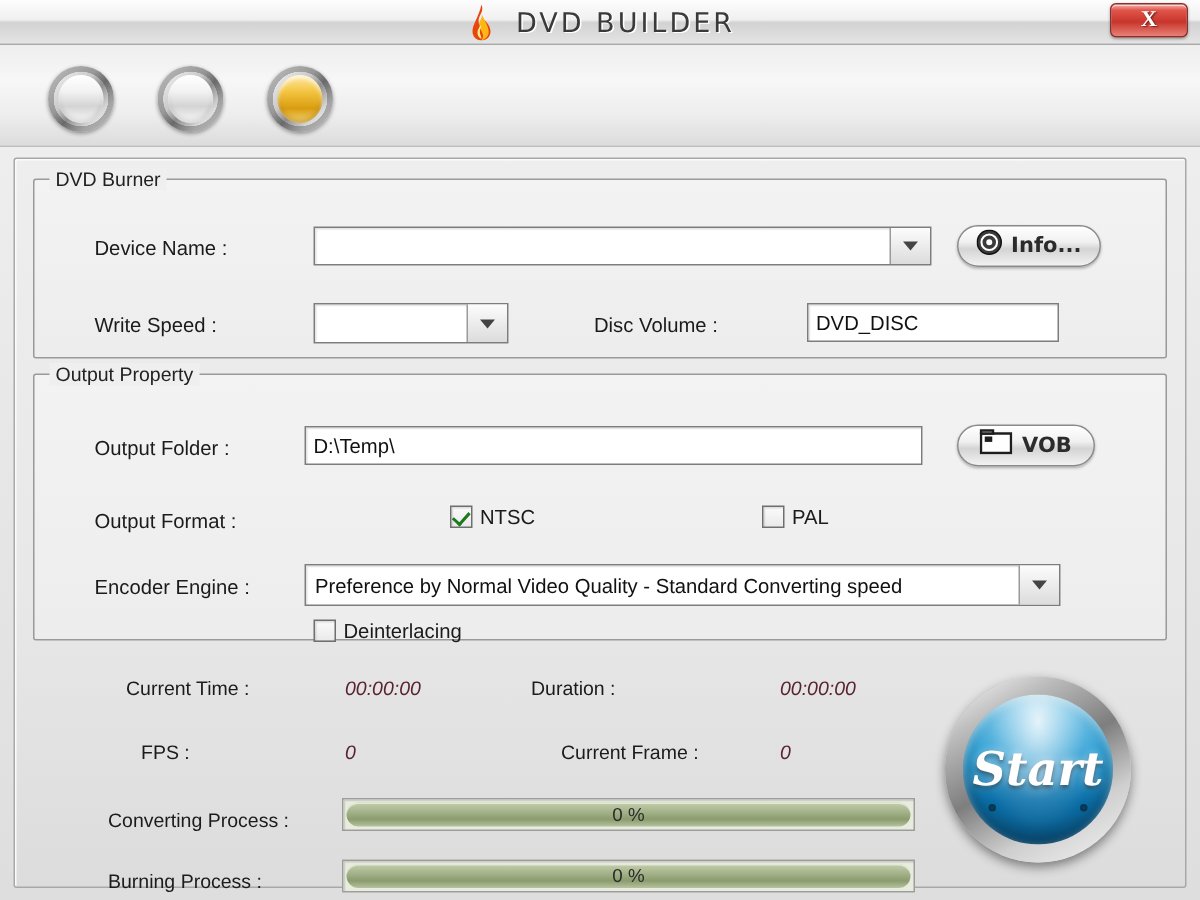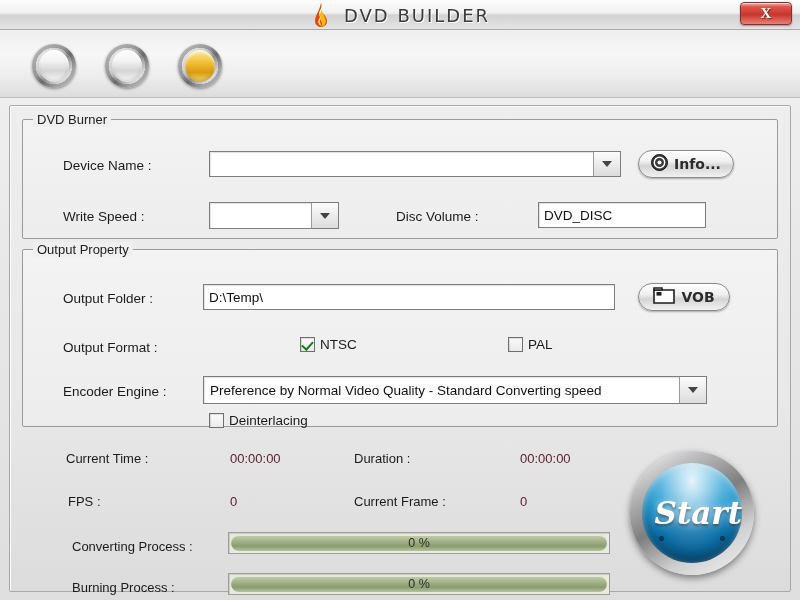--- a/index.html
+++ b/index.html
@@ -248,20 +248,21 @@
     position: absolute;
     font-size: 13px;
     color: #1b1b1b;
     white-space: nowrap;
   }
   .status-value {
     position: absolute;
     font-size: 13px;
     color: #5a2330;
     white-space: nowrap;
+    font-style: italic;
   }
 
   .progress-track {
     position: absolute;
     background: #e8ecdf;
     border: 1px solid #9d9d9d;
     box-shadow: inset 1px 1px 1px rgba(0,0,0,0.14);
     box-sizing: border-box;
     cursor: default;
   }
@@ -294,21 +295,21 @@
     display: flex; align-items: center; justify-content: center;
     box-sizing: border-box;
   }
   #start-button .start-face {
     width: 100px; height: 100px;
     border-radius: 50%;
     background:
       radial-gradient(ellipse at 50% 18%, rgba(255,255,255,0.85) 0%, rgba(255,255,255,0.12) 45%, rgba(255,255,255,0) 62%),
       linear-gradient(to bottom, #6fc3e8 0%, #2e9fd4 38%, #0b6fa8 72%, #0a5b8c 100%);
     box-shadow: inset 0 2px 6px rgba(255,255,255,0.5), inset 0 -6px 12px rgba(0,0,0,0.35);
-    display: flex; align-items: center; justify-content: flex-end;
+    display: flex; align-items: center; justify-content: center;
     position: relative;
   }
   #start-label {
     font-family: "DejaVu Serif", serif;
     font-style: italic;
     font-weight: bold;
     font-size: 31px;
     color: #ffffff;
     text-shadow: 0 2px 3px rgba(0,0,0,0.45), 0 0 6px rgba(255,255,255,0.55);
     letter-spacing: 0px;
@@ -435,30 +436,30 @@
       </div>
 
       <div class="chk-wrap" style="left:186px; top:163px;">
         <span class="chk-box"></span>
         <span class="chk-label">Deinterlacing</span>
       </div>
     </div>
 
     <div id="status-area">
 
-      <span class="status-label" style="left:44px; top:20px;">Current Time :</span>
+      <span class="status-label" style="left:62px; top:20px;">Current Time :</span>
       <span class="status-value" style="left:208px; top:20px;">00:00:00</span>
 
       <span class="status-label" style="left:332px; top:20px;text-align:center;">Duration :</span>
       <span class="status-value" style="left:498px; top:20px;">00:00:00</span>
 
-      <span class="status-label" style="left:46px; top:63px;">FPS :</span>
+      <span class="status-label" style="left:72px; top:63px;">FPS :</span>
       <span class="status-value" style="left:208px; top:63px;">0</span>
 
-      <span class="status-label" style="left:332px; top:63px;">Current Frame :</span>
+      <span class="status-label" style="left:352px; top:63px;">Current Frame :</span>
       <span class="status-value" style="left:498px; top:63px;">0</span>
 
       <span class="status-label" style="left:50px; top:108px;">Converting Process :</span>
       <div class="progress-track" style="left:206px; top:101px; width:382px; height:22px;">
         <div class="progress-fill" id="fill-converting" style="right: 2px;"></div>
         <span class="progress-text">0 %</span>
       </div>
 
       <span class="status-label" style="left:50px; top:149px;text-align:center;">Burning Process :</span>
       <div class="progress-track" style="left:206px; top:142px; width:382px; height:22px;">

